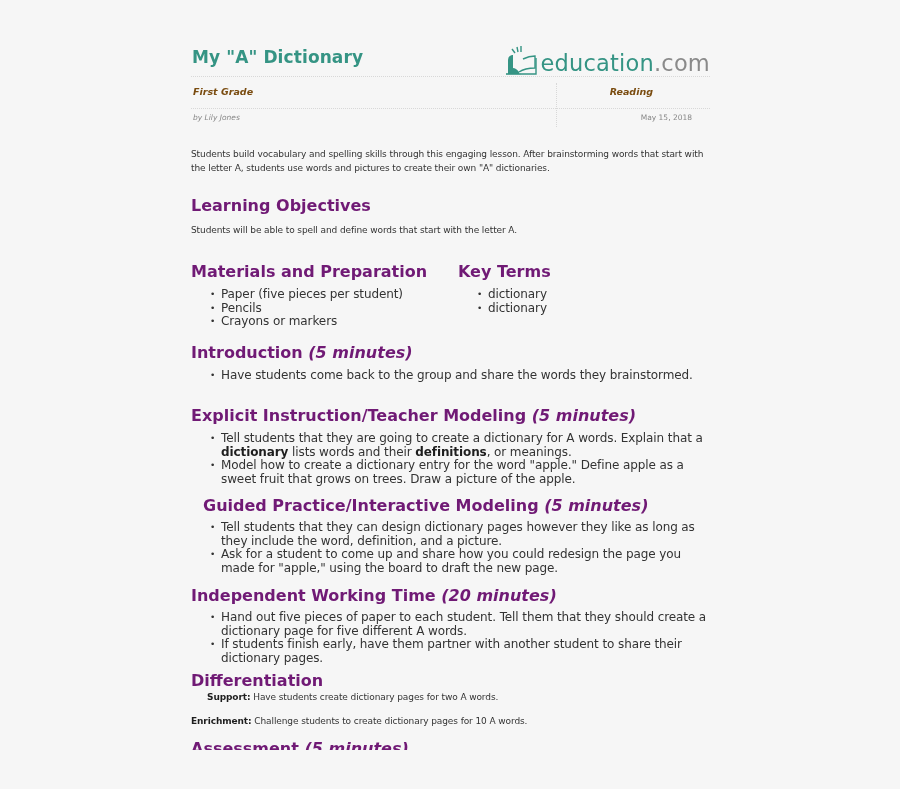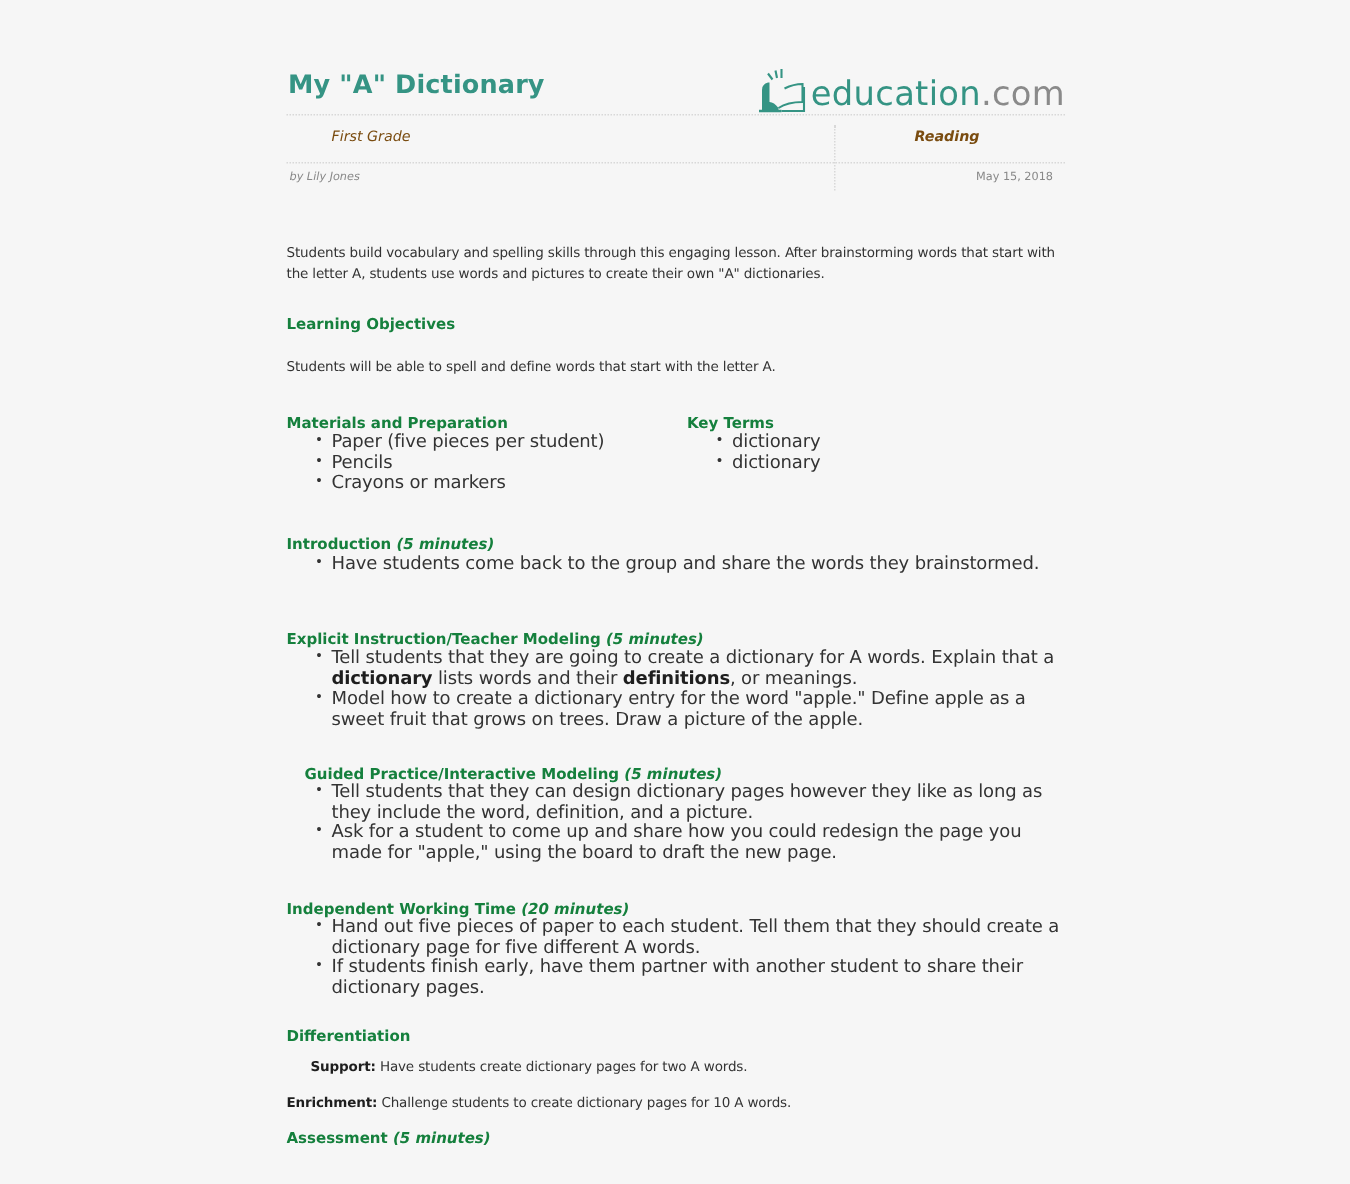--- a/index.html
+++ b/index.html
@@ -21,29 +21,29 @@
     .logo { position: absolute; right: 0; top: 0; height: 32px; display: flex; align-items: flex-end; }
     .logo svg { display: block; }
     .logo-text { font-size: 22.5px; line-height: 26px; letter-spacing: 0.2px; white-space: nowrap; }
     .logo-edu { color: #359484; }
     .logo-com { color: #8a8a8a; }
 
     .rule { position: absolute; left: 0; width: 519px; border-top: 1px dotted #d8d8d8; height: 0; }
     .vrule { position: absolute; left: 365px; border-left: 1px dotted #d8d8d8; width: 0; }
 
     .meta-row { position: absolute; left: 0; width: 519px; font-size: 9.5px; }
-    .grade { position: absolute; left: 2px; font-style: italic; font-weight: normal; color: #7a4c10; margin-left: 28px; }
+    .grade { position: absolute; left: 2px; font-style: italic; font-weight: bold; color: #7a4c10; }
     .subject { position: absolute; right: 57px; font-style: italic; font-weight: bold; color: #7a4c10; }
     .author { position: absolute; left: 2px; font-style: italic; color: #888; font-size: 7.5px; }
-    .date { position: absolute; right: 8px; color: #888; font-size: 7.5px; }
+    .date { position: absolute; right: 18px; color: #888; font-size: 7.5px; }
 
     .body-text { font-size: 9px; line-height: 14px; color: #333; letter-spacing: -0.1px; }
-    .h2 { font-size: 10px; font-weight: bold; color: #15803d; white-space: nowrap; }
+    .h2 { font-size: 16px; font-weight: bold; color: #701a75; white-space: nowrap; }
     .h2 .dur { font-style: italic; }
-    .abs { position: absolute; margin-top: 15px; }
+    .abs { position: absolute; }
 
     ul.bullets { margin: 0; padding: 0; list-style: none; }
     ul.bullets li { position: relative; padding-left: 30px; font-size: 12px; line-height: 13.6px; color: #333; letter-spacing: -0.1px; }
     ul.bullets li::before { content: "•"; position: absolute; left: 19px; top: 0; font-size: 9px; }
     b { color: #1e1e1e; }
   </style>
 </head>
 <body>
 
 <div class="page">

